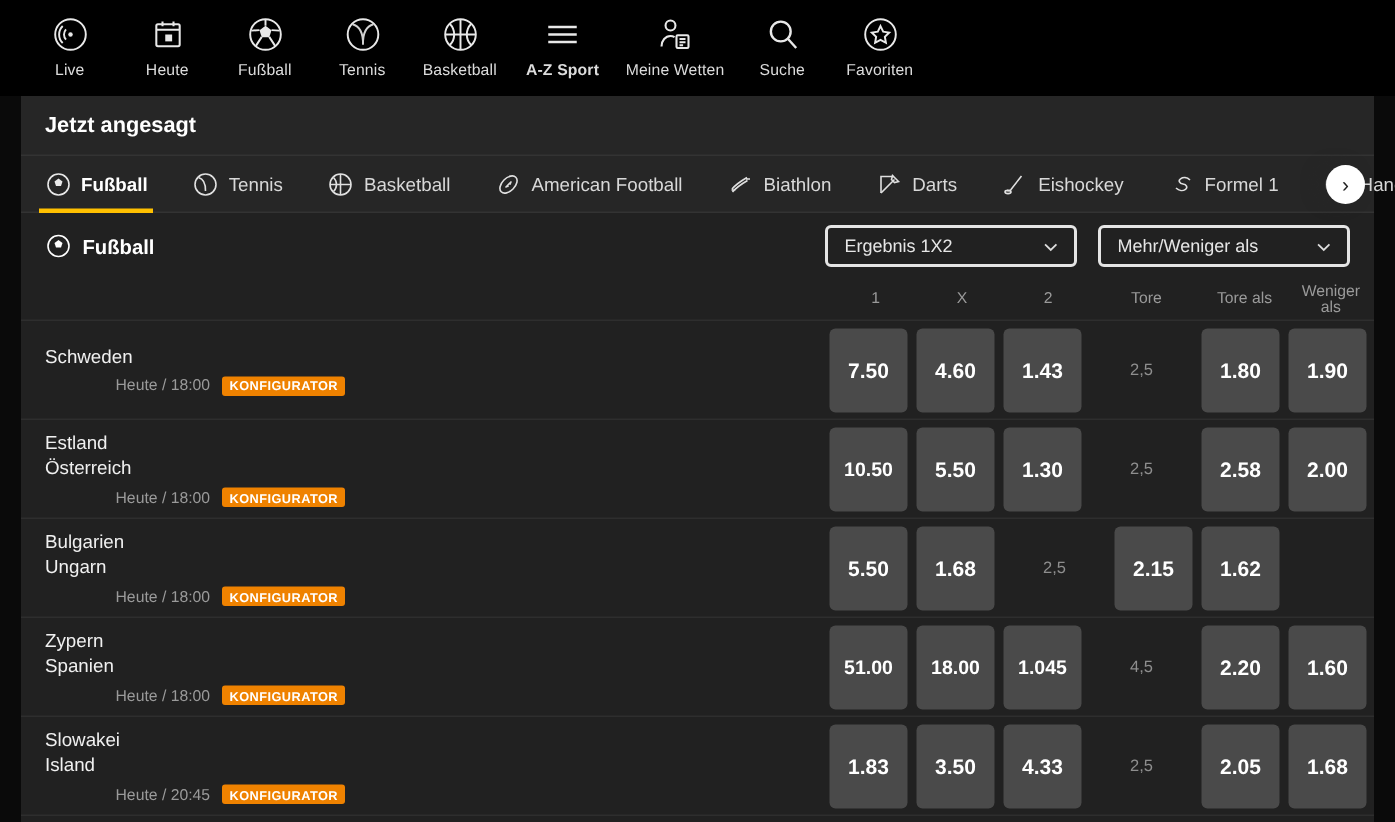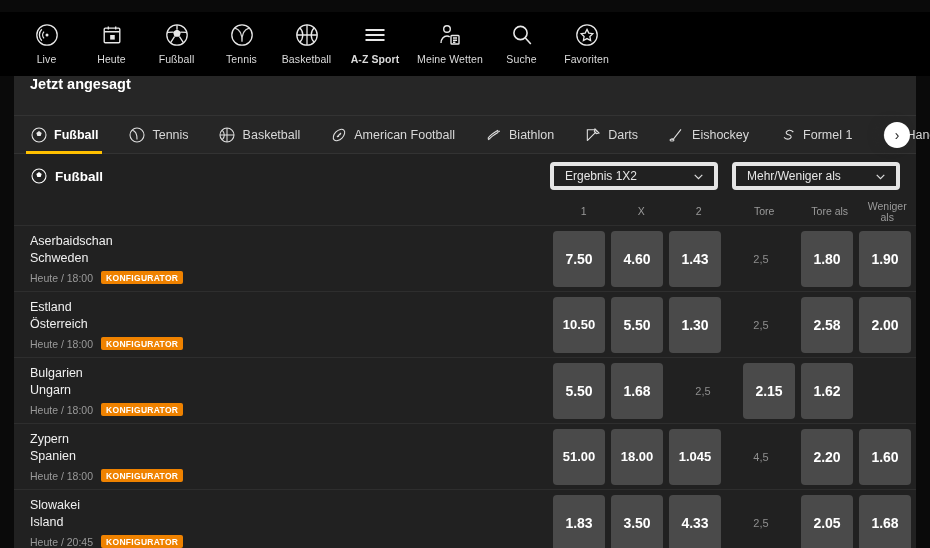--- a/index.html
+++ b/index.html
@@ -11,21 +11,20 @@
   }
 
   
   .topnav {
     height: 64px;
     background: #000000;
     display: flex;
     align-items: flex-start;
     padding: 10px 0 0 14px;
     gap: 0;
-    margin-top: 12px;
   }
   .nav-item {
     width: 65px;
     display: flex;
     flex-direction: column;
     align-items: center;
     gap: 5px;
     cursor: pointer;
   }
   .nav-item .nav-ico {
@@ -54,21 +53,21 @@
     flex: 1;
     background: #212121;
     display: flex;
     flex-direction: column;
     min-width: 0;
   }
 
   
   .headline {
     height: 40px;
-    display: flex; align-items: flex-start;
+    display: flex; align-items: center;
     padding: 0 16px;
     background: #262626;
     border-bottom: 1px solid #333;
   }
   .headline-text {
     font-size: 14.5px; font-weight: bold; color: #fff;
   }
 
   
   .tabbar {
@@ -114,21 +113,21 @@
     background: #212121;
   }
   .section-title {
     display: flex; align-items: center; gap: 8px;
     font-size: 13.5px; font-weight: bold; color: #fff;
   }
   .section-title .s-ico { width:17px;height:17px;display:flex;align-items:center;justify-content:center;color:#fff;}
   .spacer { flex: 1; }
   .dd {
     height: 28px; min-width: 168px;
-    border: 4px solid #e5e5e5; border-radius: 4px;
+    border: 2px solid #e5e5e5; border-radius: 4px;
     display: flex; align-items: center;
     padding: 0 9px 0 11px;
     margin-left: 14px;
     color: #e6e6e6; font-size: 12px;
     background: #212121;
     cursor: pointer;
   }
   .dd .dd-label { flex: 1; white-space: nowrap; }
   .dd .chev { margin-left: 10px; display:flex; color:#ddd; }
 
@@ -157,21 +156,21 @@
   
   .rows { flex: 1; background: #212121; }
   .row {
     height: 66px;
     display: flex; align-items: center;
     padding-left: 16px;
     border-bottom: 1px solid #2e2e2e;
   }
   .match-info { width: 520px; flex: none; }
   .team { font-size: 12.5px; color: #f0f0f0; line-height: 17px; }
-  .meta { display: flex; align-items: center; gap: 8px; margin-top: 4px; }
+  .meta { display: flex; align-items: center; gap: 8px; margin-top: 4px; margin-left: 47px; }
   .meta-time { font-size: 10.5px; color: #9a9a9a; }
   .badge {
     background: #ef8200; color: #fff;
     font-size: 8.5px; font-weight: bold;
     letter-spacing: .3px;
     padding: 2.5px 5px 2px; border-radius: 2px;
     line-height: 1;
   }
   .odd {
     width: 52px; height: 56px;
@@ -432,21 +431,20 @@
       <div class="ch weniger">
         <span>Weniger</span><br>
         <span>als</span>
       </div>
     </div>
 
     <div class="rows">
 
       <div class="row">
         <div class="match-info">
-          <div class="team">Aserbaidschan</div>
           <div class="team">Schweden</div>
           <div class="meta">
             <span class="meta-time">Heute / 18:00</span>
             <span class="badge">KONFIGURATOR</span>
           </div>
         </div>
         <div class="cellwrap">
             <div class="odd">7.50</div>
           </div>
         <div class="cellwrap">

